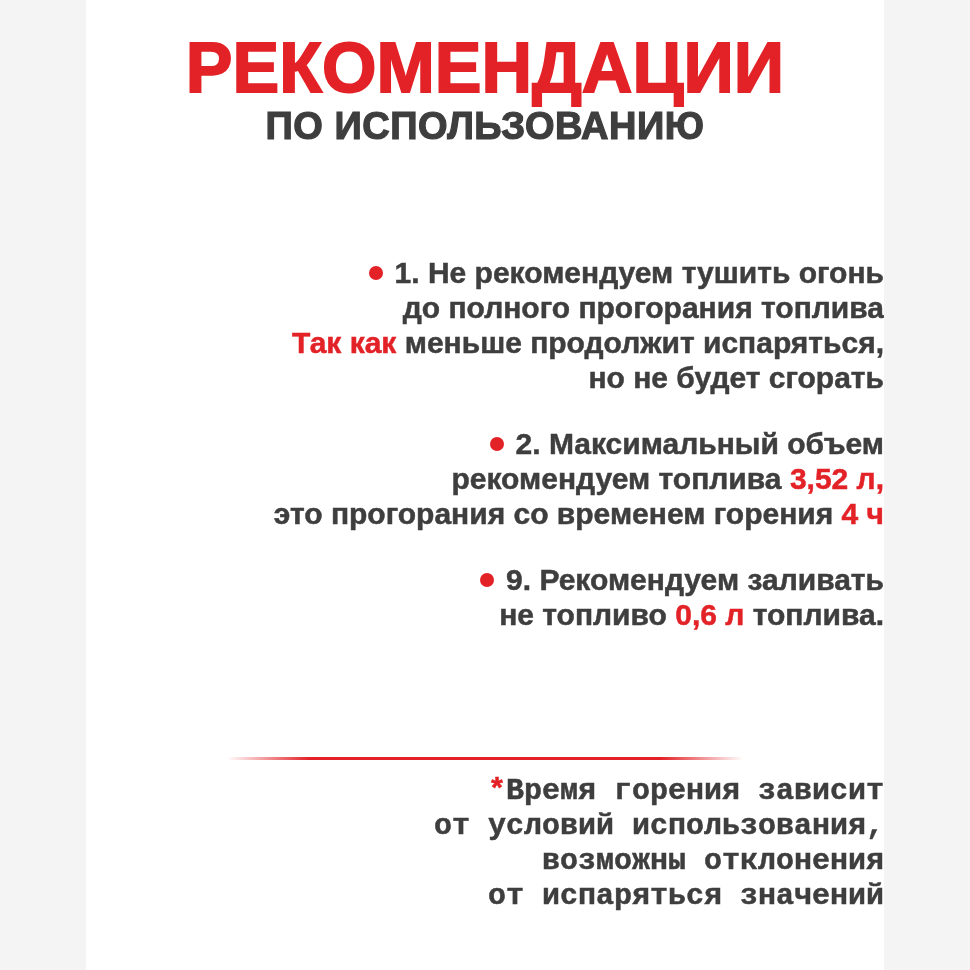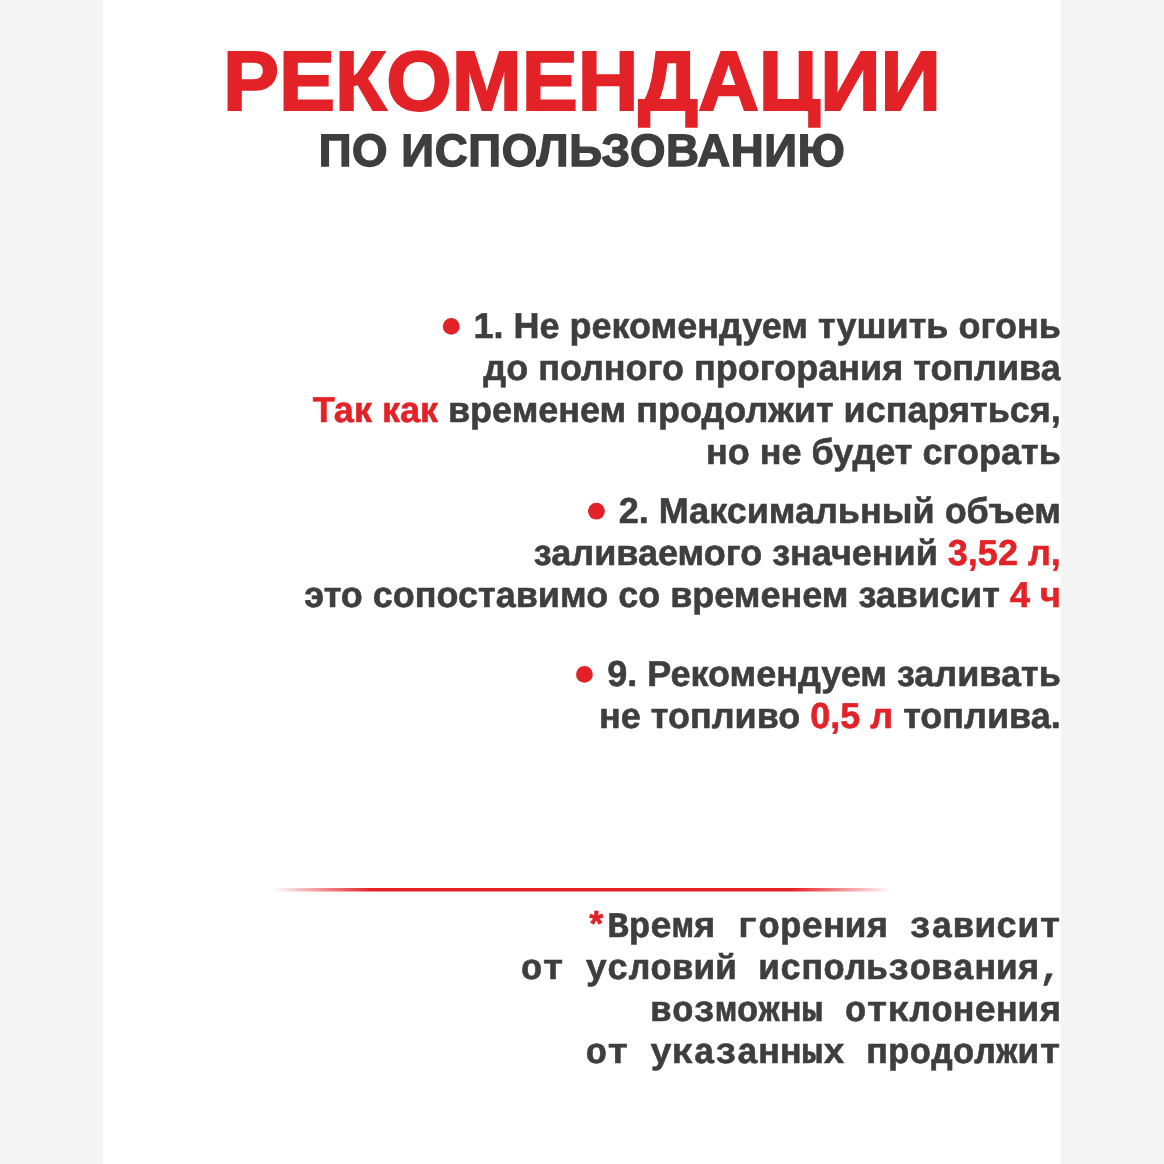--- a/index.html
+++ b/index.html
@@ -30,21 +30,21 @@
   .subtitle{
     margin:2px 0 0 0;
     font-size:38px;
     line-height:1.15;
     letter-spacing:0.5px;
     color:var(--text);
     -webkit-text-stroke:1.2px var(--text);
   }
   .recommendations{margin-top:106px;}
   .item{margin:0;}
-  .item-2{margin-top:14px;}
+  .item-2{margin-top:31px;}
   .item-3{margin-top:31px;}
   .line{
     margin:0;
     font-size:30px;
     line-height:35px;
     text-align:right;
     -webkit-text-stroke:0.5px currentColor;
   }
   .seg{color:var(--text);-webkit-text-stroke:0.5px var(--text);}
   .seg.red{color:var(--accent);-webkit-text-stroke:0.5px var(--accent);}
@@ -76,39 +76,39 @@
   <header class="header">
     <h1 class="title">РЕКОМЕНДАЦИИ</h1>
     <h2 class="subtitle">ПО ИСПОЛЬЗОВАНИЮ</h2>
   </header>
 
   <main class="recommendations">
 
     <section class="item item-1">
       <p class="line"><span class="dot"></span><span class="seg">1. Не рекомендуем тушить огонь</span></p>
       <p class="line"><span class="seg">до полного прогорания топлива</span></p>
-      <p class="line"><span class="seg red">Так как</span><span class="seg"> временем продолжит испаряться,</span></p>
+      <p class="line"><span class="seg red">Так как</span><span class="seg"> меньше продолжит испаряться,</span></p>
       <p class="line"><span class="seg">но не будет сгорать</span></p>
     </section>
 
     <section class="item item-2">
       <p class="line"><span class="dot"></span><span class="seg">2. Максимальный объем</span></p>
-      <p class="line"><span class="seg">заливаемого значений </span><span class="seg red">3,52 л,</span></p>
-      <p class="line"><span class="seg">это сопоставимо со временем зависит </span><span class="seg red">4 ч</span></p>
+      <p class="line"><span class="seg">рекомендуем топлива </span><span class="seg red">3,52 л,</span></p>
+      <p class="line"><span class="seg">это прогорания со временем горения </span><span class="seg red">4 ч</span></p>
     </section>
 
     <section class="item item-3">
       <p class="line"><span class="dot"></span><span class="seg">9. Рекомендуем заливать</span></p>
-      <p class="line"><span class="seg">не топливо </span><span class="seg red">0,5 л</span><span class="seg"> топлива.</span></p>
+      <p class="line"><span class="seg">не топливо </span><span class="seg red">0,6 л</span><span class="seg"> топлива.</span></p>
     </section>
 
   </main>
 
   <div class="divider"></div>
 
   <footer class="footnote">
     <p class="line"><span class="seg red">*</span><span class="seg">Время горения зависит</span></p>
     <p class="line"><span class="seg">от условий использования,</span></p>
     <p class="line"><span class="seg">возможны отклонения</span></p>
-    <p class="line"><span class="seg">от указанных продолжит</span></p>
+    <p class="line"><span class="seg">от испаряться значений</span></p>
   </footer>
 
 </div>
 
 </body></html>

